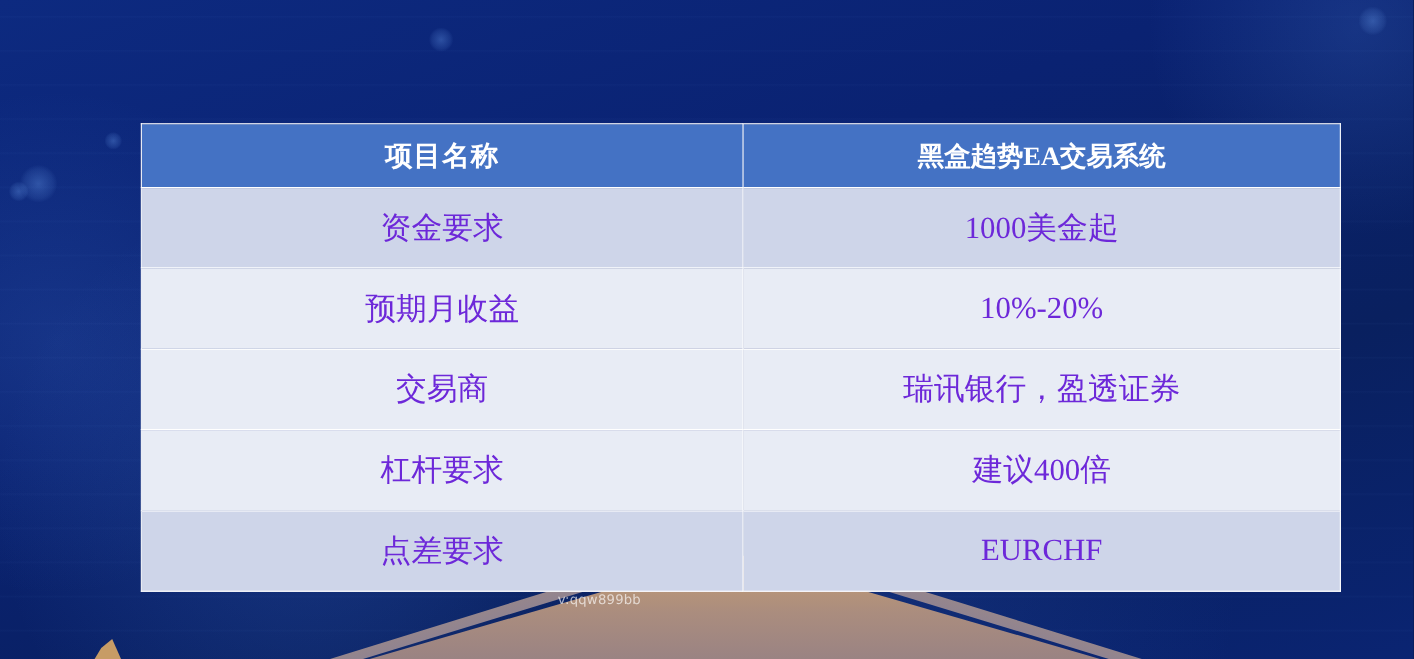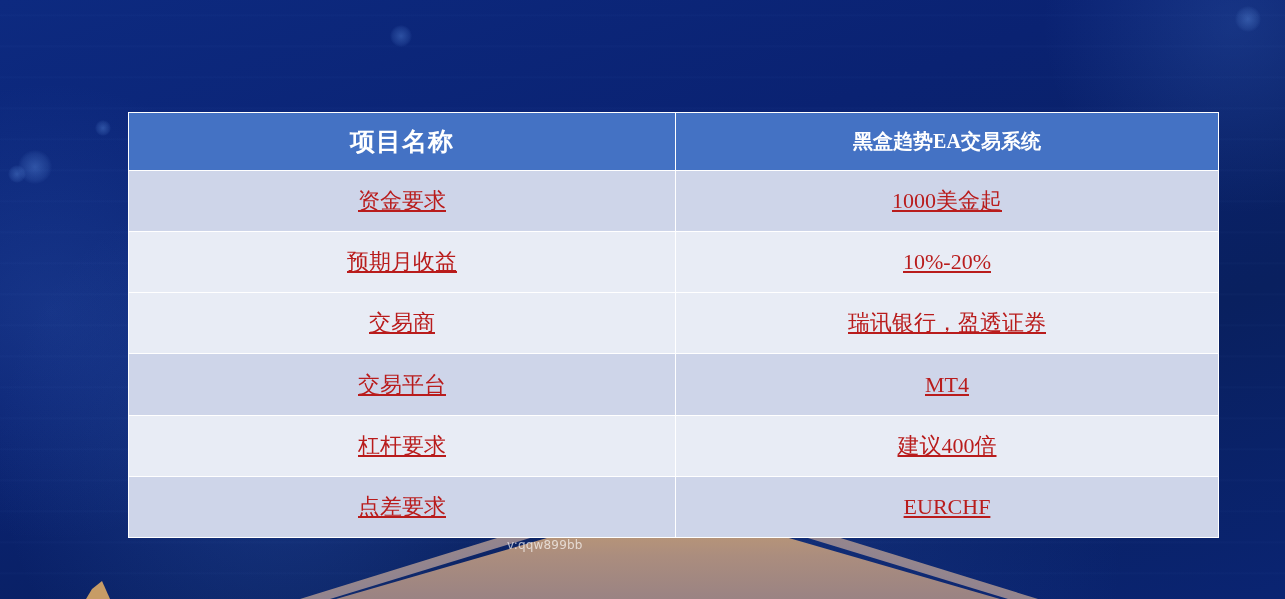--- a/index.html
+++ b/index.html
@@ -96,30 +96,29 @@
   table.spec th {
     background: #4472c4;
     color: #ffffff;
     font-weight: bold;
     font-size: 25px;
     text-align: center;
     height: 55px;
     border: 1px solid #ffffff;
     letter-spacing: 1px;
   }
-  table.spec th.h-right { font-size: 20px; letter-spacing: 0px; }
+  table.spec th.h-right { font-size: 24px; letter-spacing: 0px; }
 
   table.spec td {
     text-align: center;
-    font-size: 22px;
-    color: #b91c1c;
+    font-size: 28px;
+    color: #6d28d9;
     height: 46px;
     border: 1px solid #ffffff;
     font-weight: normal;
-    text-decoration: underline;
   }
   table.spec tr.odd td  { background: #ced5e9; }
   table.spec tr.even td { background: #e8ecf5; }
 </style>
 </head>
 <body>
 
 <div class="stage">
 
   <div class="bg-base"></div>
@@ -179,24 +178,20 @@
           <td>1000美金起</td>
         </tr>
         <tr class="even">
           <td>预期月收益</td>
           <td>10%-20%</td>
         </tr>
         <tr class="even">
           <td>交易商</td>
           <td>瑞讯银行，盈透证券</td>
         </tr>
-        <tr class="odd">
-          <td>交易平台</td>
-          <td>MT4</td>
-        </tr>
         <tr class="even">
           <td>杠杆要求</td>
           <td>建议400倍</td>
         </tr>
         <tr class="odd">
           <td>点差要求</td>
           <td>EURCHF</td>
         </tr>
       </tbody>
     </table>

